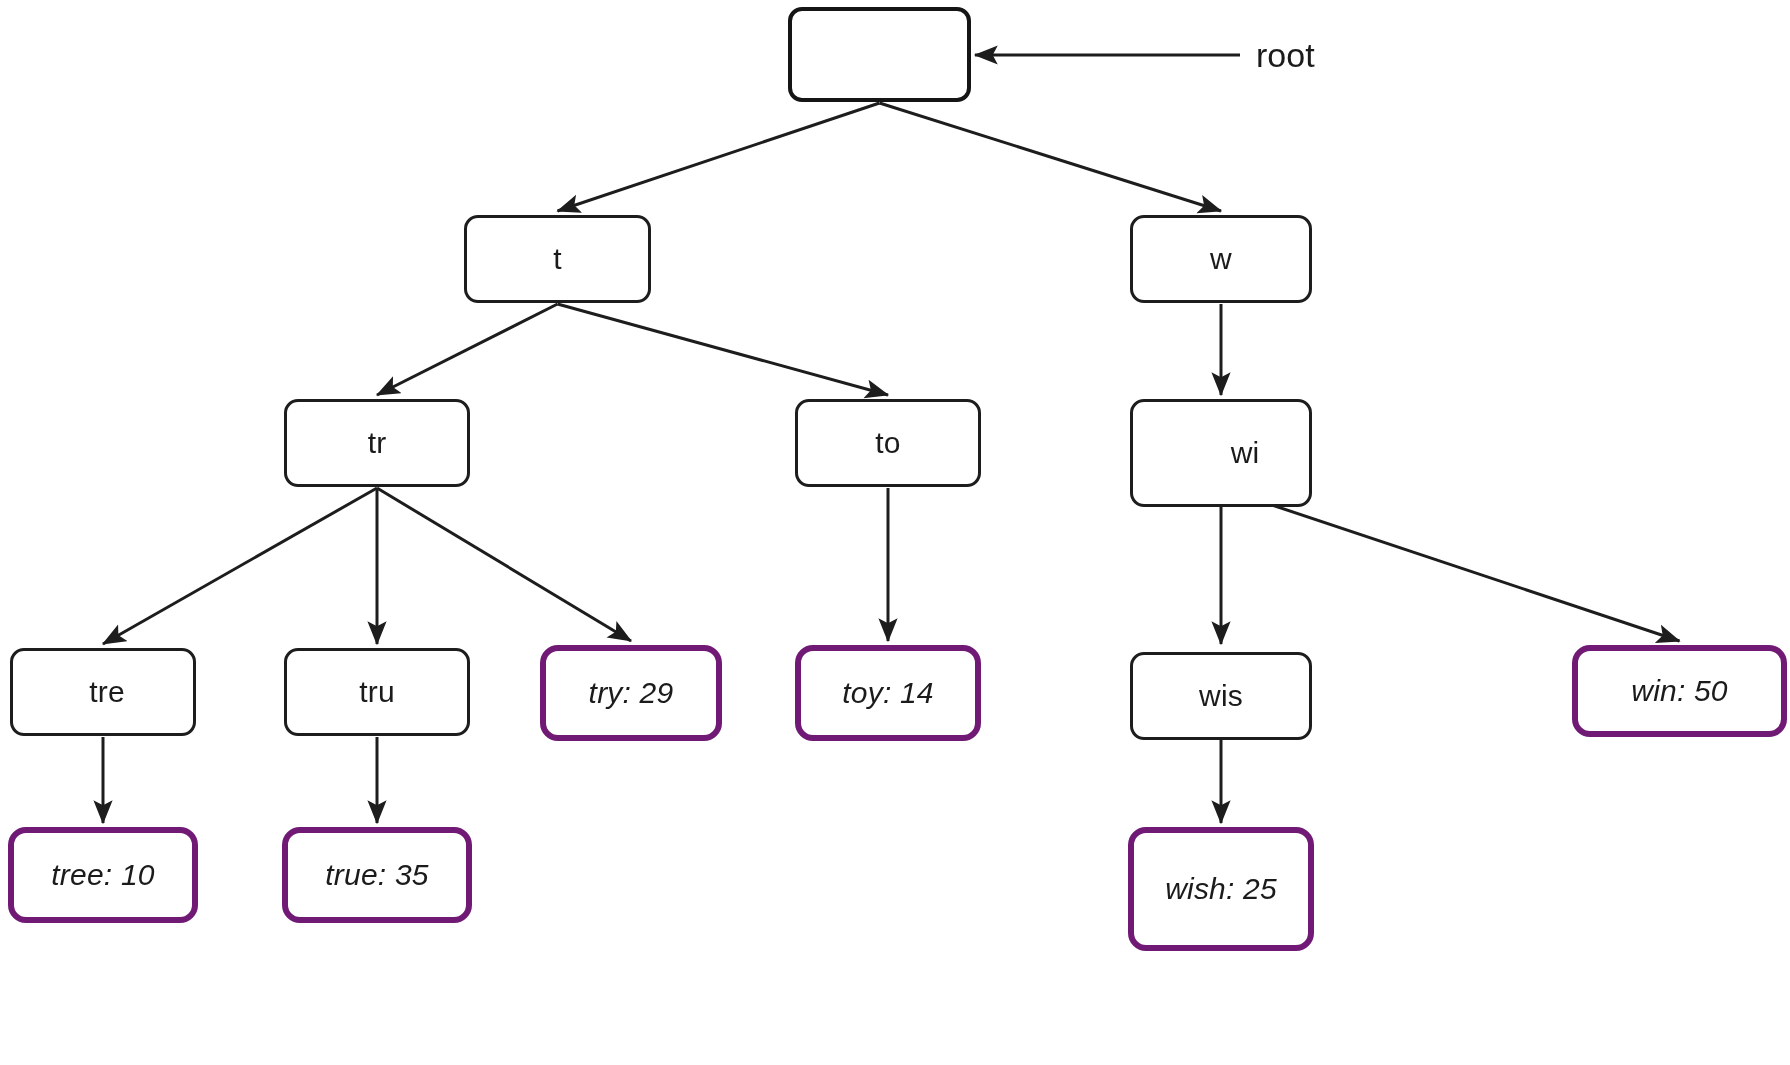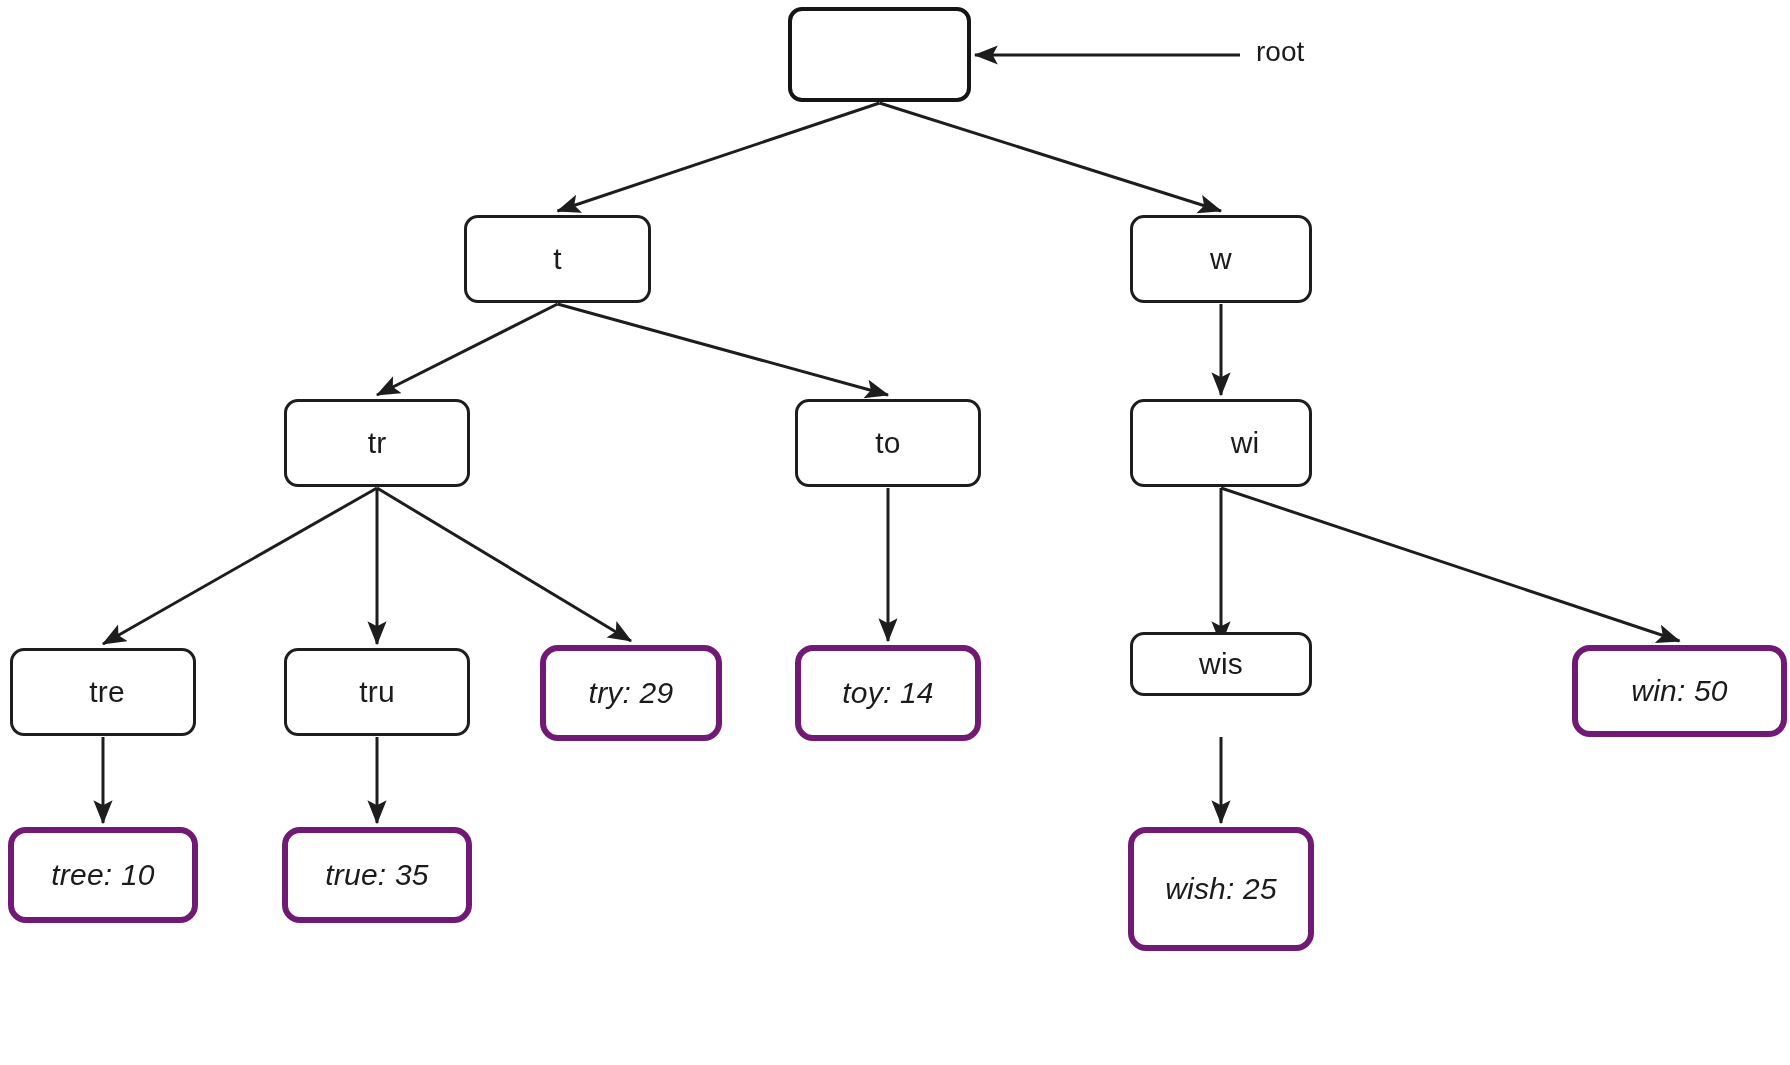--- a/index.html
+++ b/index.html
@@ -45,21 +45,21 @@
   .node.terminal {
     border: 6px solid #701a75;
     border-radius: 18px;
     font-style: italic;
   }
   .node.root-node {
     border: 4px solid #151515;
   }
   .annotation {
     position: absolute;
-    font-size: 28px;
+    font-size: 34px;
     color: #1b1b1b;
     white-space: nowrap;
     z-index: 4;
   }
 </style>
 </head>
 <body>
 
 <div id="canvas">
 
@@ -99,36 +99,36 @@
       </div>
       <div class="node internal" style="left: 1130px; top: 215px; width: 182px; height: 88px;">
         <span>w</span>
       </div>
       <div class="node internal" style="left: 284px; top: 399px; width: 186px; height: 88px;">
         <span>tr</span>
       </div>
       <div class="node internal" style="left: 795px; top: 399px; width: 186px; height: 88px;">
         <span>to</span>
       </div>
-      <div class="node internal" style="left: 1130px; top: 399px; width: 182px; height: 88px; padding-left: 48px;">
+      <div class="node internal" style="left: 1130px; top: 399px; width: 182px; height: 108px; padding-left: 48px;">
         <span>wi</span>
       </div>
       <div class="node internal" style="left: 10px; top: 648px; width: 186px; height: 88px; padding-left: 8px;">
         <span>tre</span>
       </div>
       <div class="node internal" style="left: 284px; top: 648px; width: 186px; height: 88px;">
         <span>tru</span>
       </div>
       <div class="node terminal" style="left: 540px; top: 645px; width: 182px; height: 96px;">
         <span>try: 29</span>
       </div>
       <div class="node terminal" style="left: 795px; top: 645px; width: 186px; height: 96px;">
         <span>toy: 14</span>
       </div>
-      <div class="node internal" style="left: 1130px; top: 632px; width: 182px; height: 64px; text-align: right;">
+      <div class="node internal" style="left: 1130px; top: 652px; width: 182px; height: 88px; text-align: right;">
         <span>wis</span>
       </div>
       <div class="node terminal" style="left: 1572px; top: 645px; width: 215px; height: 92px;">
         <span>win: 50</span>
       </div>
       <div class="node terminal" style="left: 8px; top: 827px; width: 190px; height: 96px;">
         <span>tree: 10</span>
       </div>
       <div class="node terminal" style="left: 282px; top: 827px; width: 190px; height: 96px;">
         <span>true: 35</span>

